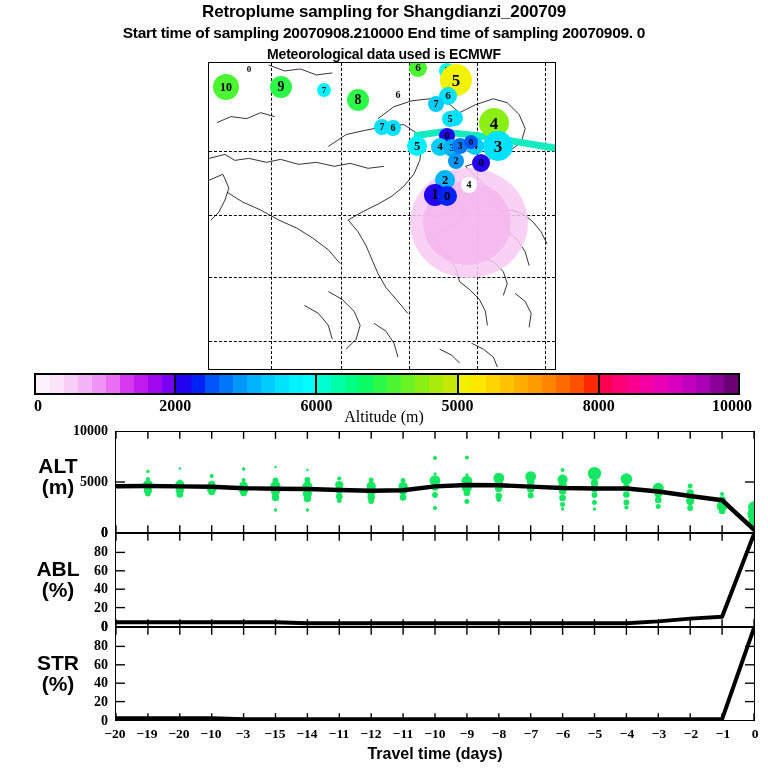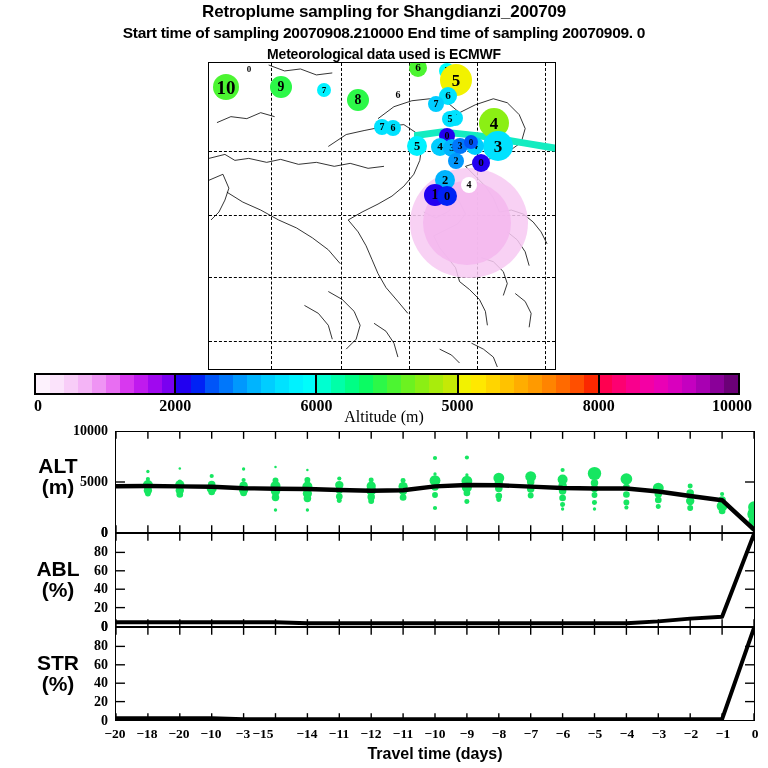--- a/index.html
+++ b/index.html
@@ -103,21 +103,21 @@
     <div class="gridline gl-v" style="left:336px"></div>
 
     <div class="halo" id="halo-outer" style="left: 201px; top: 105px; width: 118px; height: 110px; background: rgb(247, 201, 242); opacity: 0.85;"></div>
     <div class="halo" id="halo-inner" style="left: 214px; top: 118px; width: 88px; height: 84px; background: rgb(244, 184, 238); opacity: 0.9;"></div>
 
     <svg class="svgfull" id="traj" viewBox="0 0 348 308" preserveAspectRatio="none" style="transform: translate(205px, 55px);">
       <path id="traj-path" fill="none" stroke-width="7" stroke-linecap="round" stroke-linejoin="round" d="M 0,18 L 28,14 L 66,18 L 110,25 L 152,32 L 188,40 L 218,54 L 243,72 L 256,92 L 250,110 L 240,128 L 232,140" stroke="#14ecc0"></path>
     </svg>
 
     <div id="markers-layer">
-        <div class="marker" style="left: 4px; top: 11px; width: 26px; height: 26px; background: rgb(76, 245, 49); font-size: 19px;">
+        <div class="marker" style="left: 4px; top: 11px; width: 26px; height: 26px; background: rgb(76, 245, 49); font-size: 12px;">
           <span class="mk-label">10</span>
         </div>
         <div class="marker" style="left: 61px; top: 13px; width: 22px; height: 22px; background: rgb(44, 248, 72); font-size: 13.75px;">
           <span class="mk-label">9</span>
         </div>
         <div class="marker" style="left: 33px; top: -1px; width: 14px; height: 14px; background: rgb(255, 255, 255); font-size: 9px;">
           <span class="mk-label">0</span>
         </div>
         <div class="marker" style="left: 108px; top: 20px; width: 14px; height: 14px; background: rgb(0, 242, 255); font-size: 9px;">
           <span class="mk-label">7</span>
@@ -557,25 +557,25 @@
     <div class="ytick" style="left: 42px; top: 627px;">0</div>
     <div class="ytick" style="left: 42px; top: 627px;">0</div>
     <div class="ytick" style="left: 42px; top: 645.8px;">80</div>
     <div class="ytick" style="left: 42px; top: 664.6px;">60</div>
     <div class="ytick" style="left: 42px; top: 683.4px;">40</div>
     <div class="ytick" style="left: 42px; top: 702.2px;">20</div>
     <div class="ytick" style="left: 42px; top: 721px;">0</div>
   </div>
 <div id="xlabels">
     <div class="xlab" style="left: 115px;">−20</div>
-    <div class="xlab" style="left: 147px;">−18</div>
+    <div class="xlab" style="left: 147px;">−19</div>
     <div class="xlab" style="left: 179px;">−20</div>
     <div class="xlab" style="left: 211px;">−10</div>
     <div class="xlab" style="left: 243px;">−3</div>
-    <div class="xlab" style="left: 263px;">−15</div>
+    <div class="xlab" style="left: 275px;">−15</div>
     <div class="xlab" style="left: 307px;">−14</div>
     <div class="xlab" style="left: 339px;">−11</div>
     <div class="xlab" style="left: 371px;">−12</div>
     <div class="xlab" style="left: 403px;">−11</div>
     <div class="xlab" style="left: 435px;">−10</div>
     <div class="xlab" style="left: 467px;">−9</div>
     <div class="xlab" style="left: 499px;">−8</div>
     <div class="xlab" style="left: 531px;">−7</div>
     <div class="xlab" style="left: 563px;">−6</div>
     <div class="xlab" style="left: 595px;">−5</div>

